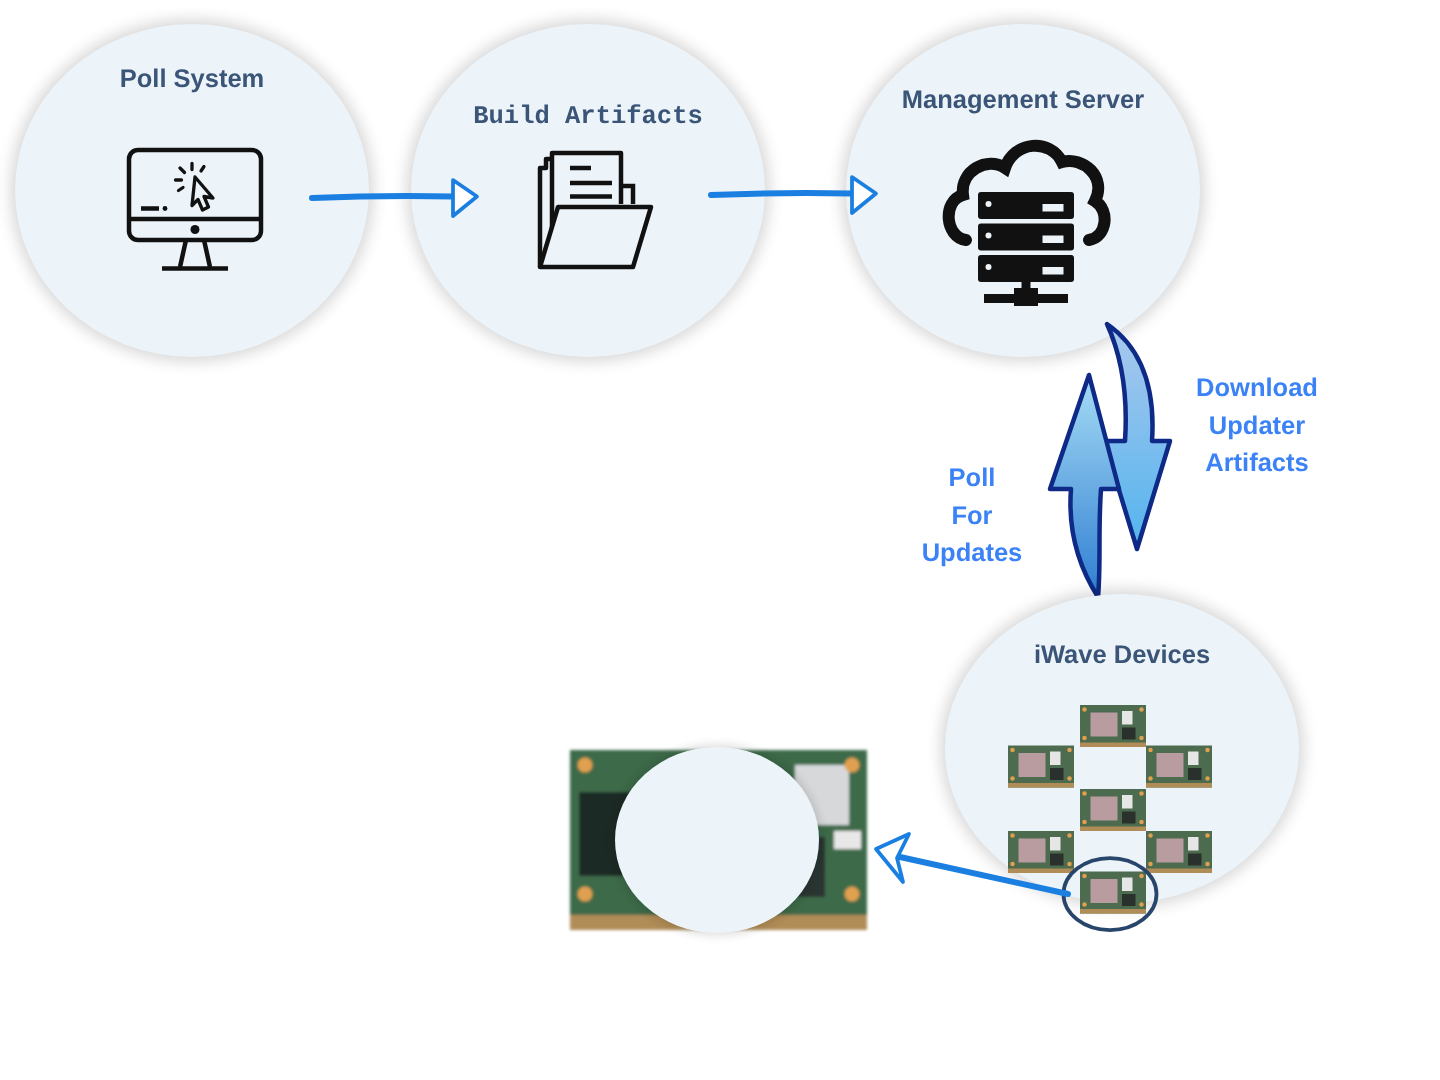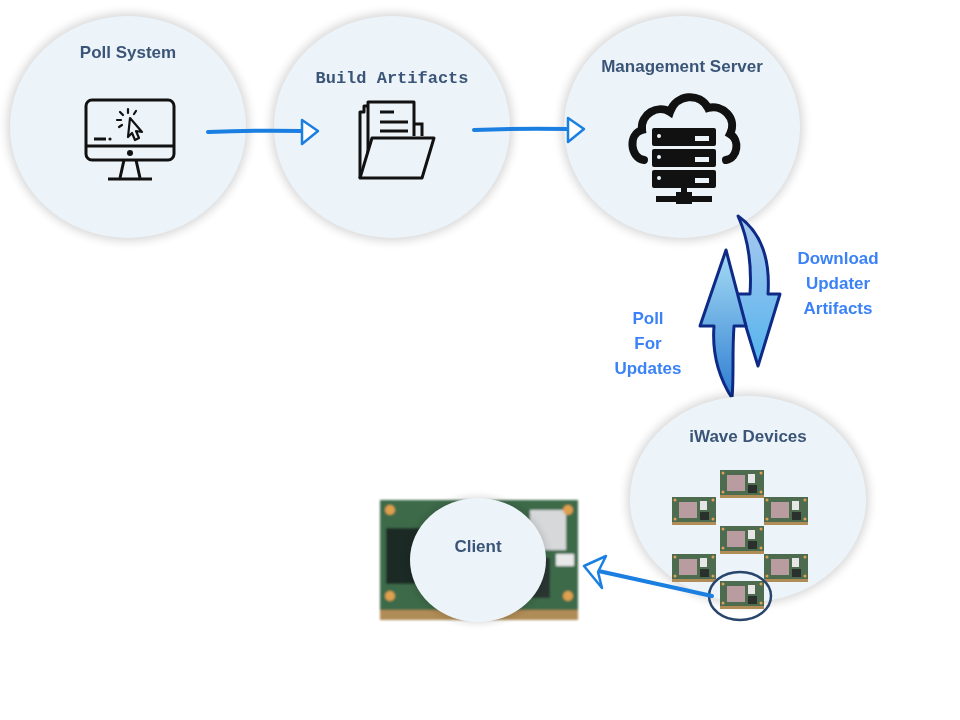--- a/index.html
+++ b/index.html
@@ -211,15 +211,14 @@
     <circle cx="10" cy="12" r="5" fill="#e0a050"></circle>
     <circle cx="188" cy="12" r="5" fill="#e0a050"></circle>
     <circle cx="10" cy="98" r="5" fill="#e0a050"></circle>
     <circle cx="188" cy="98" r="5" fill="#e0a050"></circle>
     <rect x="70" y="6" width="50" height="14" fill="#5a7e62"></rect>
     <rect x="176" y="56" width="18" height="12" fill="#e8e8e8"></rect>
   </g>
 </svg>
 <div class="circle" style="left:410px;top:498px;width:136px;height:124px;box-shadow:0 0 6px 2px rgba(0,0,0,0.12);">
   <div class="title" style="top:36px;">
-    <div>Client</div>
   </div>
 </div>
 
 </body></html>

